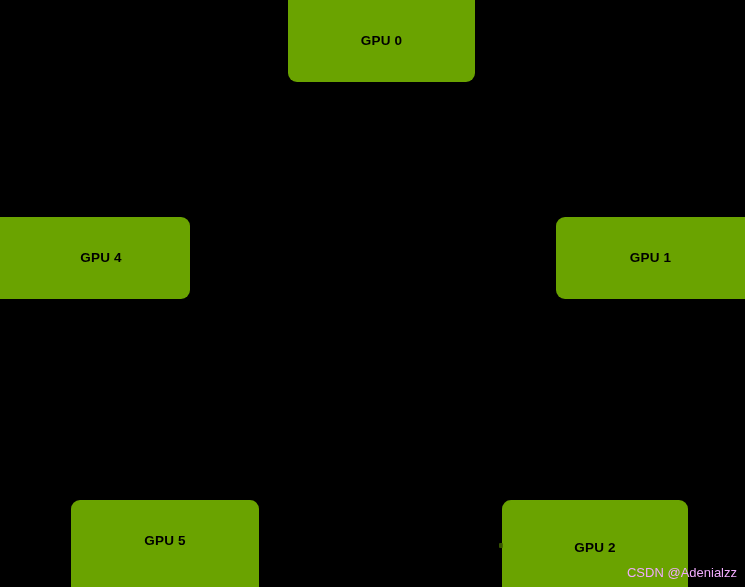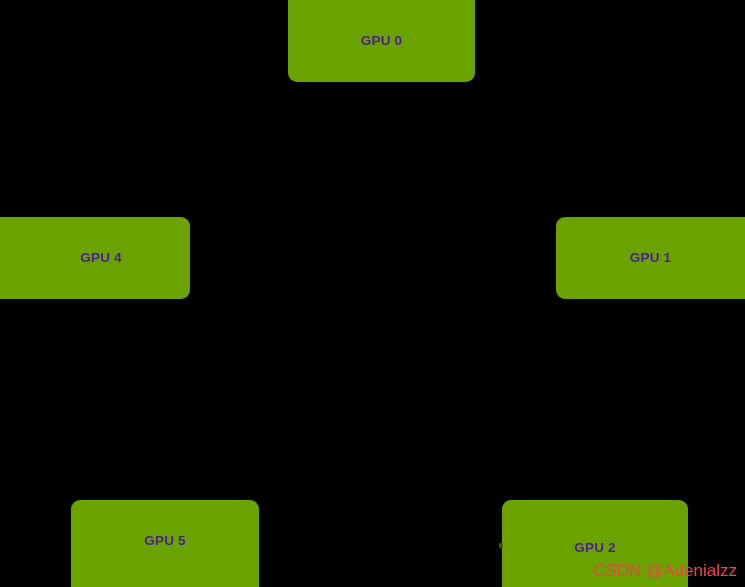--- a/index.html
+++ b/index.html
@@ -21,21 +21,21 @@
     position: absolute;
     background: #6aa300;
     border-radius: 9px;
     box-sizing: border-box;
     display: flex;
     align-items: center;
     justify-content: center;
     box-shadow: 2px 2px 2px rgba(0,0,0,0.55);
   }
   .gpu-label {
-    color: #4c1d95;
+    color: #000000;
     font-family: "Liberation Sans", sans-serif;
     font-size: 13.5px;
     font-weight: bold;
     letter-spacing: 0.2px;
     line-height: 1;
     white-space: nowrap;
     user-select: none;
   }
   
   #node-gpu0 { left: 288px; top: -20px;  width: 187px; height: 102px; }
@@ -60,23 +60,23 @@
     top: 543px;
     width: 4px;
     height: 5px;
     border-radius: 1px;
     opacity: 0.85;
   }
   #watermark {
     position: absolute;
     right: 8px;
     bottom: 8px;
-    color: #ef4444;
+    color: #f0abfc;
     font-family: "Liberation Sans", sans-serif;
-    font-size: 17px;
+    font-size: 13px;
     font-weight: normal;
     line-height: 1;
     white-space: nowrap;
     user-select: none;
   }
 </style>
 </head>
 <body>
 
 <div id="canvas">

